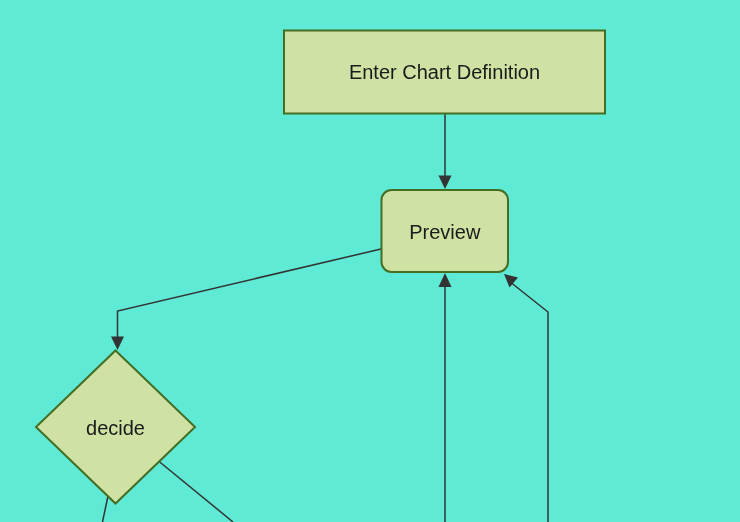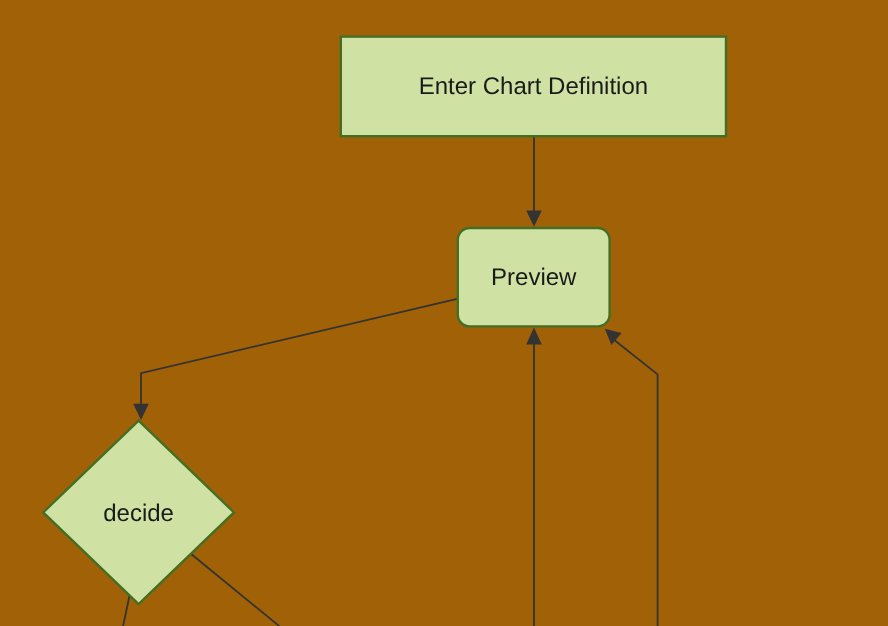--- a/index.html
+++ b/index.html
@@ -2,21 +2,21 @@
 <html><head>
 <meta charset="utf-8">
 <style>
   html, body {
     margin: 0;
     padding: 0;
   }
   .canvas {
     width: 740px;
     height: 522px;
-    background: #a16207;
+    background: #5eead4;
     position: relative;
     overflow: hidden;
   }
   svg {
     display: block;
   }
   text.node-label {
     font-family: "Liberation Sans", "DejaVu Sans", sans-serif;
     font-size: 20px;
     text-anchor: middle;

